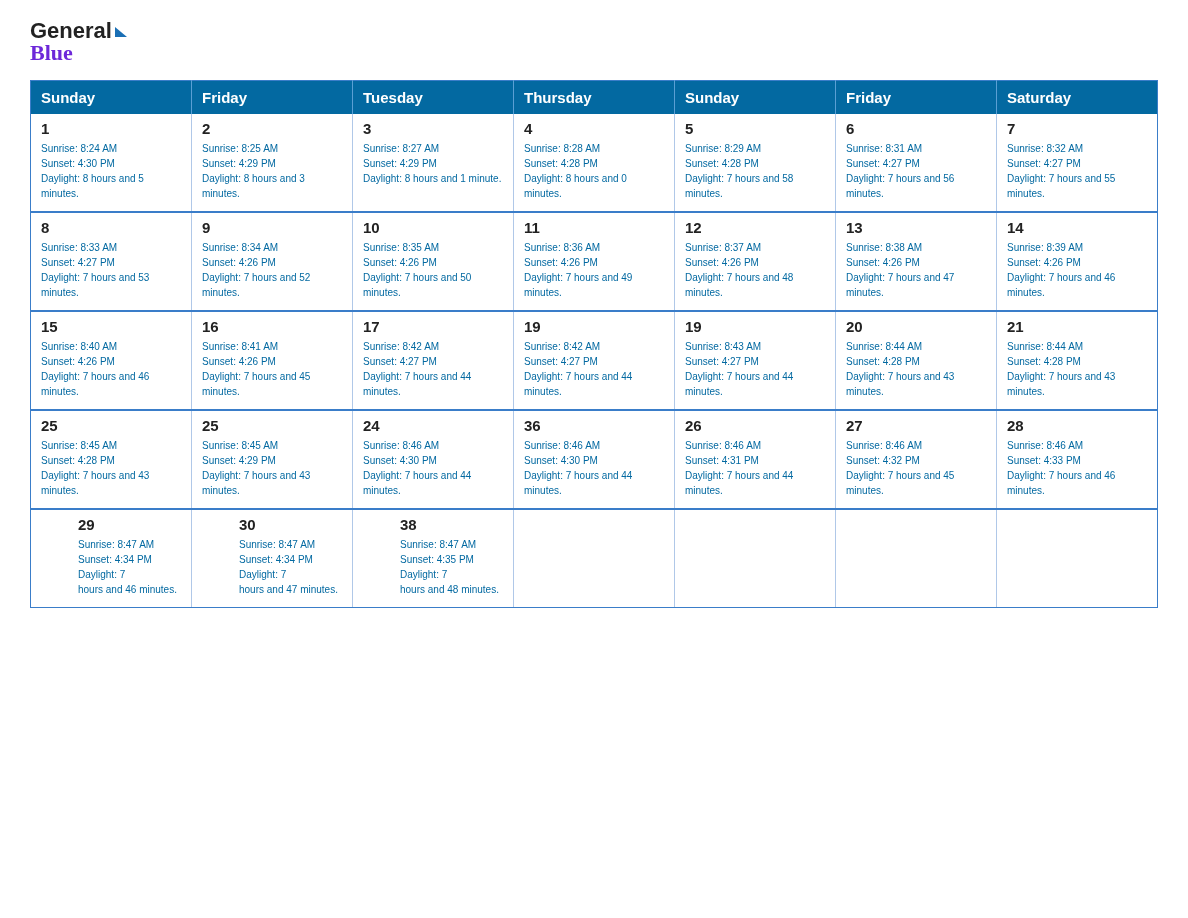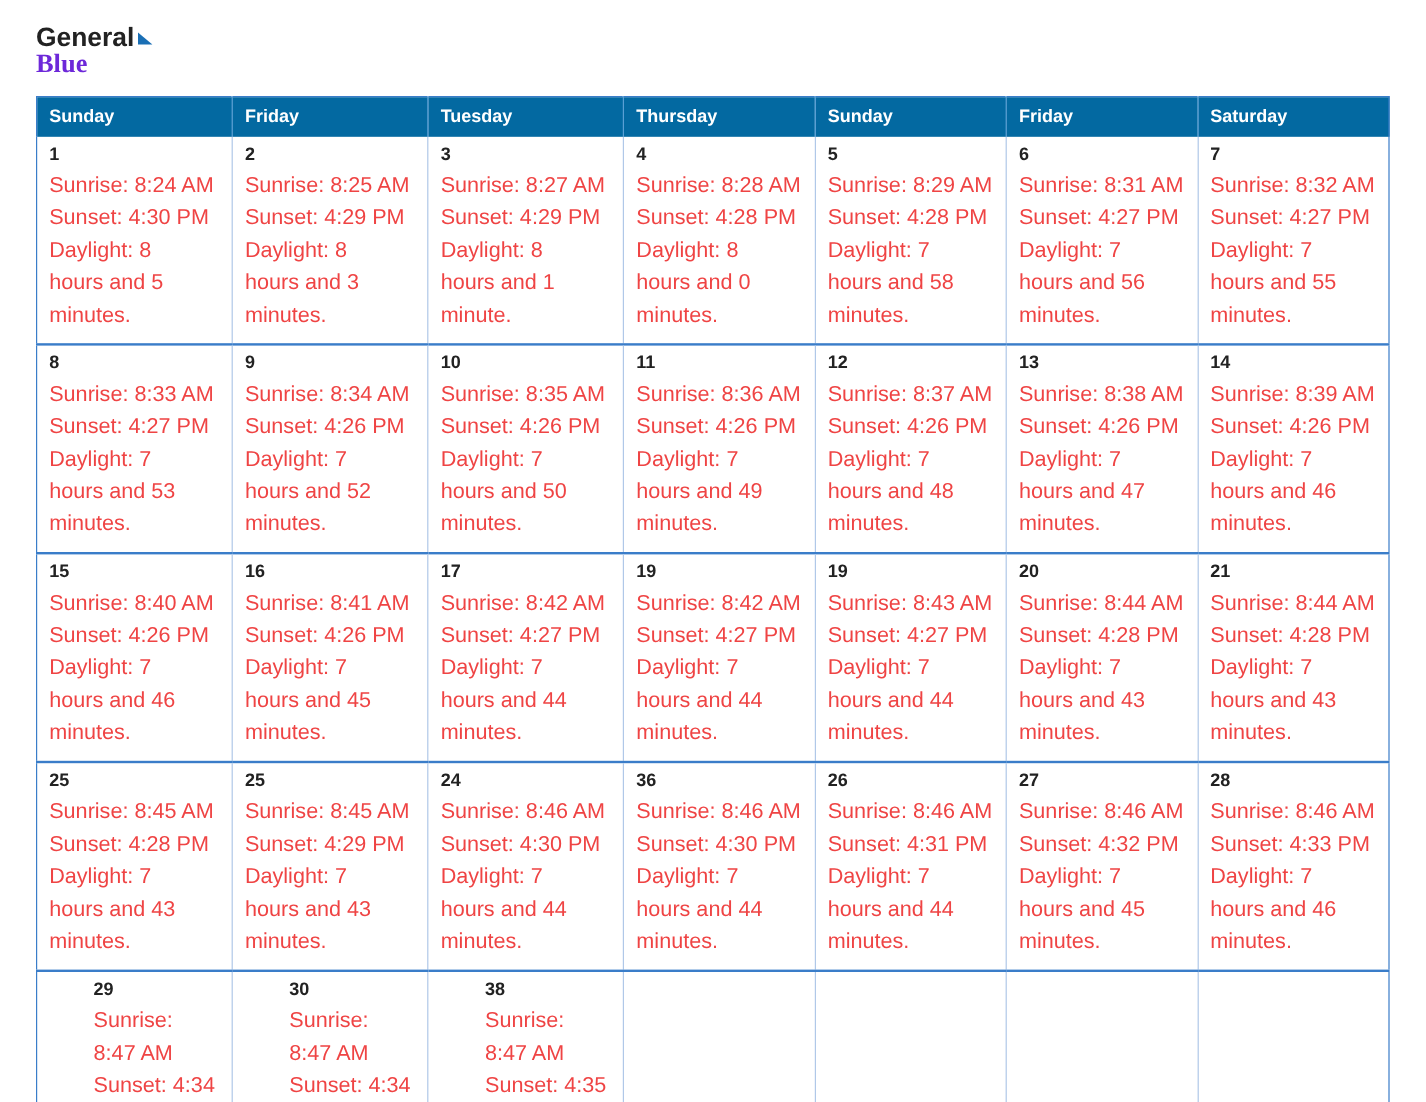--- a/index.html
+++ b/index.html
@@ -83,22 +83,22 @@
       border-bottom: 1px solid #3a7dc9;
       padding-left: 47px;
     }
     .day-number {
       font-size: 15px;
       font-weight: bold;
       margin-bottom: 4px;
       display: block;
     }
     .day-info {
-      font-size: 18px;
-      color: #ef4444;
+      font-size: 10px;
+      color: #0369a1;
       line-height: 1.5;
     }
     .empty-cell {
       background: #fff;
     }
   </style>
 </head>
 <body>
 
 <div class="header-area">

